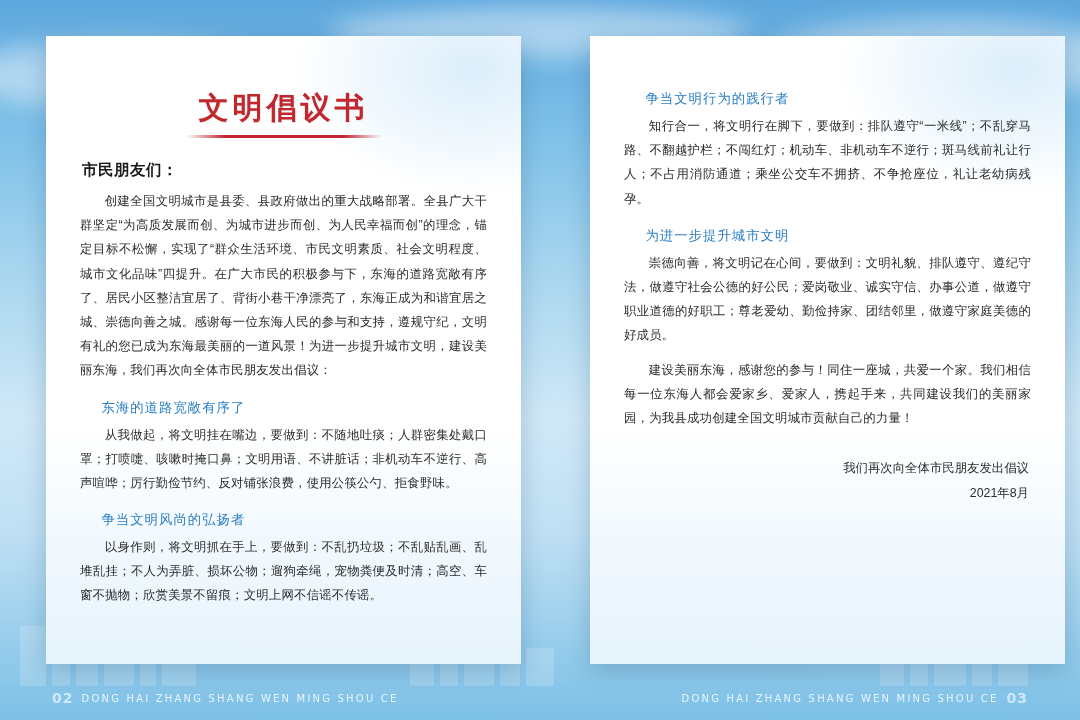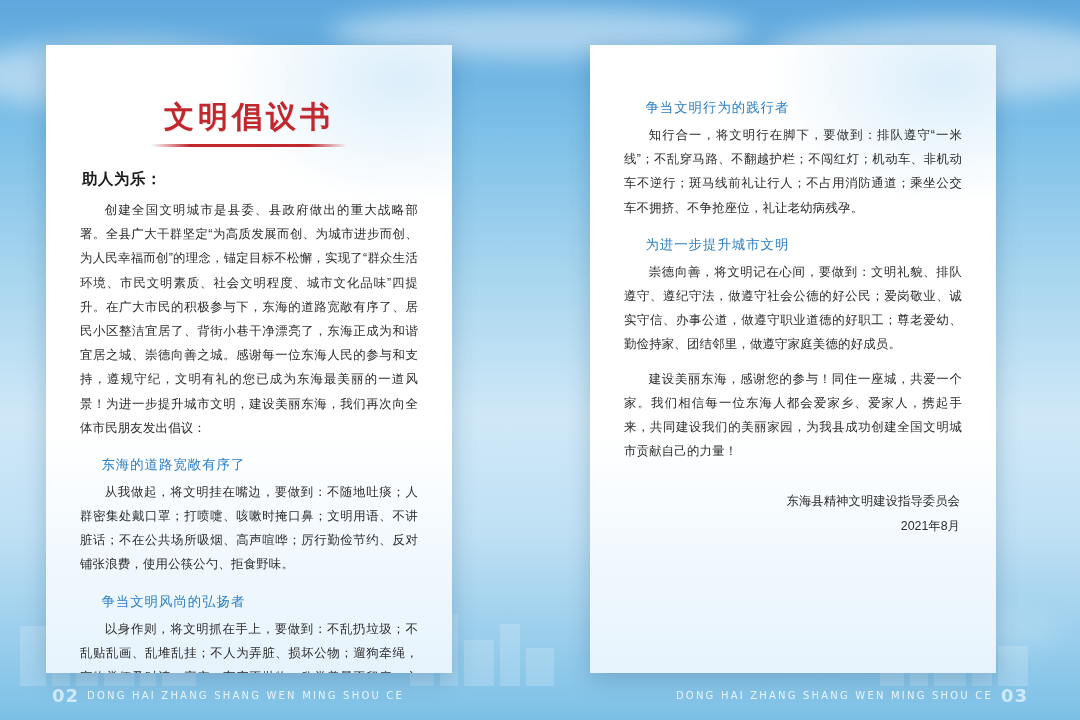--- a/index.html
+++ b/index.html
@@ -31,22 +31,22 @@
     position: absolute;
     left: 0;
     bottom: 34px;
     width: 1080px;
     height: 110px;
     pointer-events: none;
     opacity: 0.5;
   }
   .page {
     position: absolute;
-    top: 45px;
-    width: 406px;
+    top: 36px;
+    width: 475px;
     height: 628px;
     background: #ffffff;
     box-shadow: 0 6px 22px rgba(10,50,90,0.22);
     overflow: hidden;
   }
   .page-inner {
     position: absolute;
     inset: 0;
     background: linear-gradient(180deg, #ffffff 0%, #ffffff 62%, #f2f9fe 80%, #e6f3fc 100%);
   }
@@ -135,21 +135,21 @@
     letter-spacing: 2.2px;
     font-family: "DejaVu Sans", sans-serif;
     display: flex;
     align-items: center;
     gap: 8px;
   }
   .footer-left { left: 52px; }
   .footer-right { right: 52px; }
   .folio {
     color: #cfe9fa;
-    font-size: 18px;
+    font-size: 14px;
     font-weight: bold;
     letter-spacing: 1px;
     text-align: right;
   }
 </style>
 </head>
 <body>
 
 <div id="stage">
 
@@ -181,26 +181,26 @@
   </svg>
 
   <div class="page page-left">
     <div class="page-inner">
       <div class="page-bg-watermark"></div>
       <div class="content">
 
         <h1 class="title">文明倡议书</h1>
         <div class="title-underline"></div>
 
-        <div class="salutation">助人为乐：</div>
+        <div class="salutation">市民朋友们：</div>
 
         <p class="body-text">创建全国文明城市是县委、县政府做出的重大战略部署。全县广大干群坚定“为高质发展而创、为城市进步而创、为人民幸福而创”的理念，锚定目标不松懈，实现了“群众生活环境、市民文明素质、社会文明程度、城市文化品味”四提升。在广大市民的积极参与下，东海的道路宽敞有序了、居民小区整洁宜居了、背街小巷干净漂亮了，东海正成为和谐宜居之城、崇德向善之城。感谢每一位东海人民的参与和支持，遵规守纪，文明有礼的您已成为东海最美丽的一道风景！为进一步提升城市文明，建设美丽东海，我们再次向全体市民朋友发出倡议：</p>
 
         <h3 class="sub-heading">东海的道路宽敞有序了</h3>
-        <p class="body-text">从我做起，将文明挂在嘴边，要做到：不随地吐痰；人群密集处戴口罩；打喷嚏、咳嗽时掩口鼻；文明用语、不讲脏话；不在公共场所吸烟、高声喧哗；厉行勤俭节约、反对铺张浪费，使用公筷公勺、拒食野味。</p>
+        <p class="body-text">从我做起，将文明挂在嘴边，要做到：不随地吐痰；人群密集处戴口罩；打喷嚏、咳嗽时掩口鼻；文明用语、不讲脏话；非机动车不逆行、高声喧哗；厉行勤俭节约、反对铺张浪费，使用公筷公勺、拒食野味。</p>
 
         <h3 class="sub-heading">争当文明风尚的弘扬者</h3>
         <p class="body-text">以身作则，将文明抓在手上，要做到：不乱扔垃圾；不乱贴乱画、乱堆乱挂；不人为弄脏、损坏公物；遛狗牵绳，宠物粪便及时清；高空、车窗不抛物；欣赏美景不留痕；文明上网不信谣不传谣。</p>
 
       </div>
     </div>
   </div>
 
   <div class="page page-right">
     <div class="page-inner">
@@ -209,21 +209,21 @@
 
         <h3 class="sub-heading">争当文明行为的践行者</h3>
         <p class="body-text">知行合一，将文明行在脚下，要做到：排队遵守“一米线”；不乱穿马路、不翻越护栏；不闯红灯；机动车、非机动车不逆行；斑马线前礼让行人；不占用消防通道；乘坐公交车不拥挤、不争抢座位，礼让老幼病残孕。</p>
 
         <h3 class="sub-heading">为进一步提升城市文明</h3>
         <p class="body-text">崇德向善，将文明记在心间，要做到：文明礼貌、排队遵守、遵纪守法，做遵守社会公德的好公民；爱岗敬业、诚实守信、办事公道，做遵守职业道德的好职工；尊老爱幼、勤俭持家、团结邻里，做遵守家庭美德的好成员。</p>
 
         <p class="body-text" style="">建设美丽东海，感谢您的参与！同住一座城，共爱一个家。我们相信每一位东海人都会爱家乡、爱家人，携起手来，共同建设我们的美丽家园，为我县成功创建全国文明城市贡献自己的力量！</p>
 
         <div class="signature">
-          <div>东海县精神文明建设指导委员会</div>
+          <div>我们再次向全体市民朋友发出倡议</div>
           <div>2021年8月</div>
         </div>
 
       </div>
     </div>
   </div>
 
   <div class="footer footer-left">
     <span class="folio">02</span>
     <span>DONG HAI ZHANG SHANG WEN MING SHOU CE</span>

